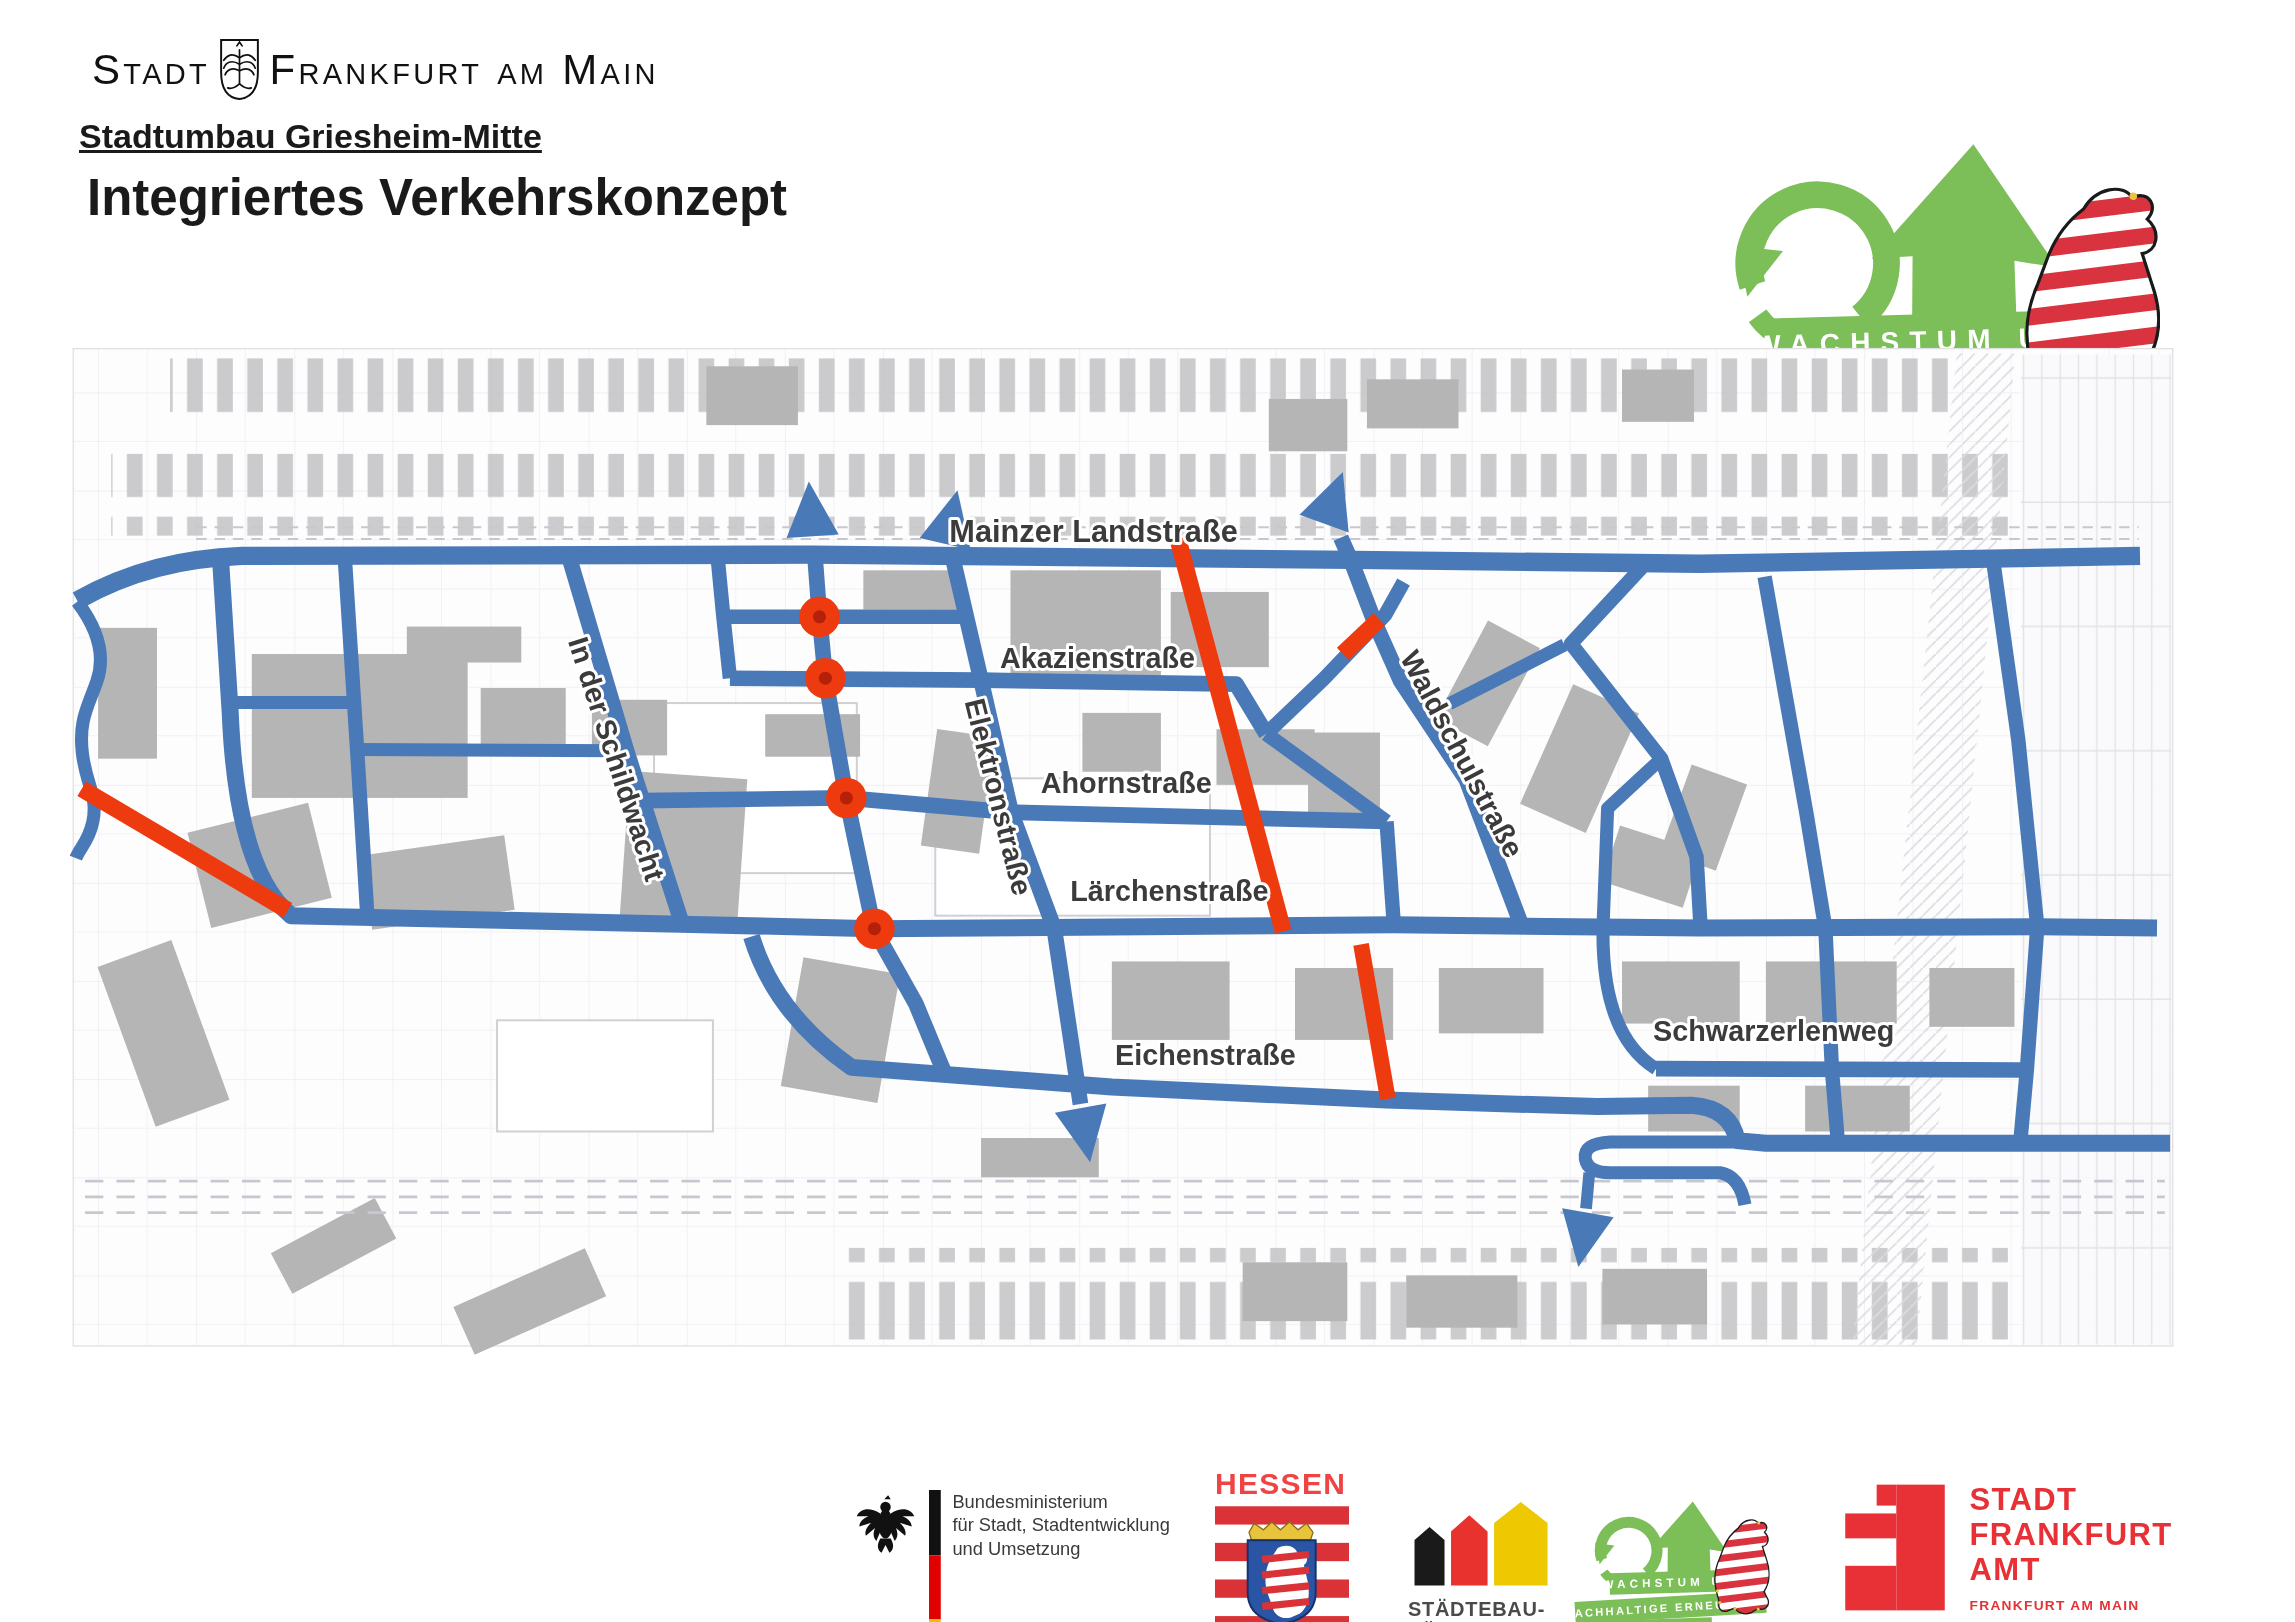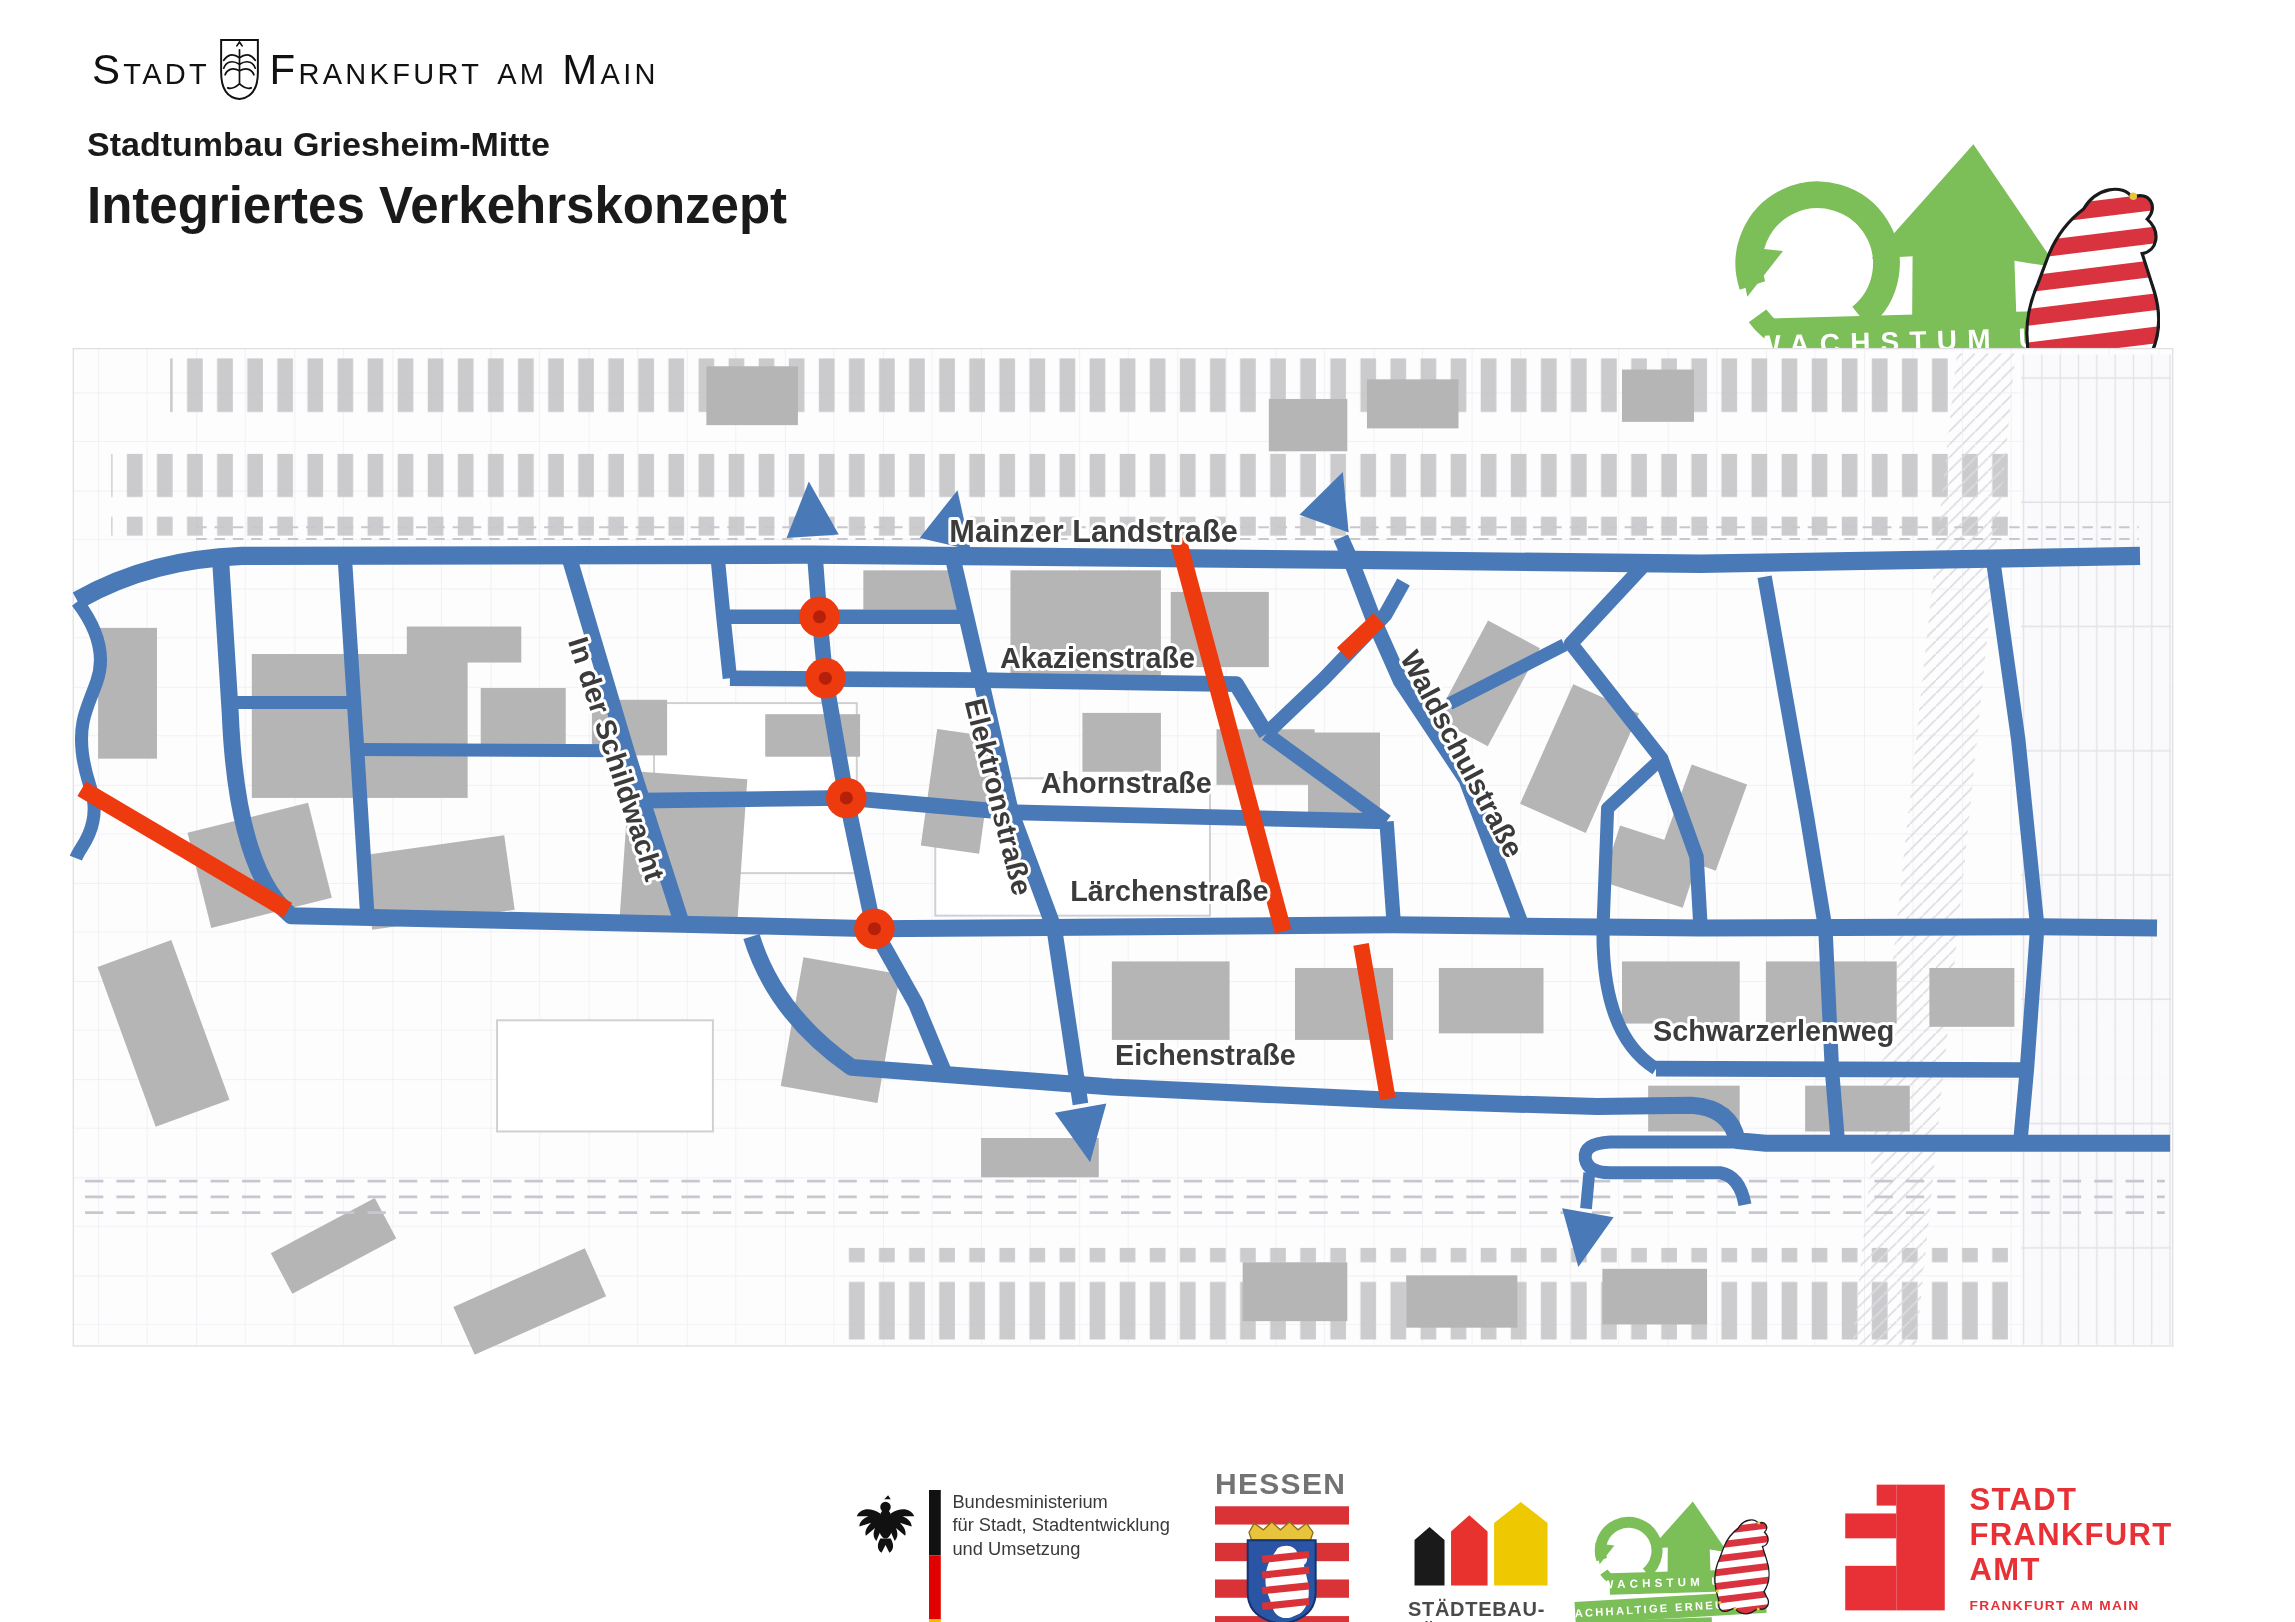--- a/index.html
+++ b/index.html
@@ -3,26 +3,26 @@
 <meta charset="utf-8">
 <style>
   html,body{margin:0;padding:0;background:#ffffff;}
   .page{position:relative;width:2295px;height:1622px;background:#ffffff;overflow:hidden;
         font-family:"Liberation Sans", sans-serif;color:#1a1a1a;border-radius:18px;}
   .abs{position:absolute;}
   
   .stadt-logo{display:flex;align-items:center;gap:9.2px;}
   .stadt-word{font-family:"Liberation Sans", sans-serif;font-weight:400;
               font-variant:small-caps;font-size:42px;letter-spacing:3.3px;color:#111;}
-  .titles h2{margin:16px;font-size:34px;font-weight:bold;line-height:1.05;}
+  .titles h2{margin:8px;font-size:34px;font-weight:bold;line-height:1.05;text-decoration:underline;}
   .titles h1{margin:16px;font-size:51px;font-weight:bold;line-height:1.05;}
   .title3{margin:0;font-size:51px;font-weight:bold;}
   
   .bm-text{font-size:18.3px;line-height:1.28;color:#3a3a3a;}
-  .hessen-word{font-size:30px;font-weight:bold;color:#737373;letter-spacing:1.3px;}
+  .hessen-word{font-size:30px;font-weight:bold;color:#ef4444;letter-spacing:1.3px;}
   .stb-title{font-size:20px;font-weight:bold;color:#4a4a4a;line-height:1.12;letter-spacing:0.7px;}
   .spa-text{font-size:31px;font-weight:bold;color:#e73137;line-height:1.13;letter-spacing:1.3px;}
   .spa-sub{font-size:13.7px;font-weight:bold;color:#e73137;letter-spacing:1.3px;margin-top:10.5px;}
   svg text.mlabel{font-family:"Liberation Sans", sans-serif;font-weight:bold;fill:#3b3b3b;
                   paint-order:stroke;stroke:#ffffff;stroke-width:9px;stroke-linejoin:round;}
   .badge-text{font-family:"Liberation Sans", sans-serif;font-weight:bold;fill:#ffffff;}
 </style>
 </head>
 <body>
 

